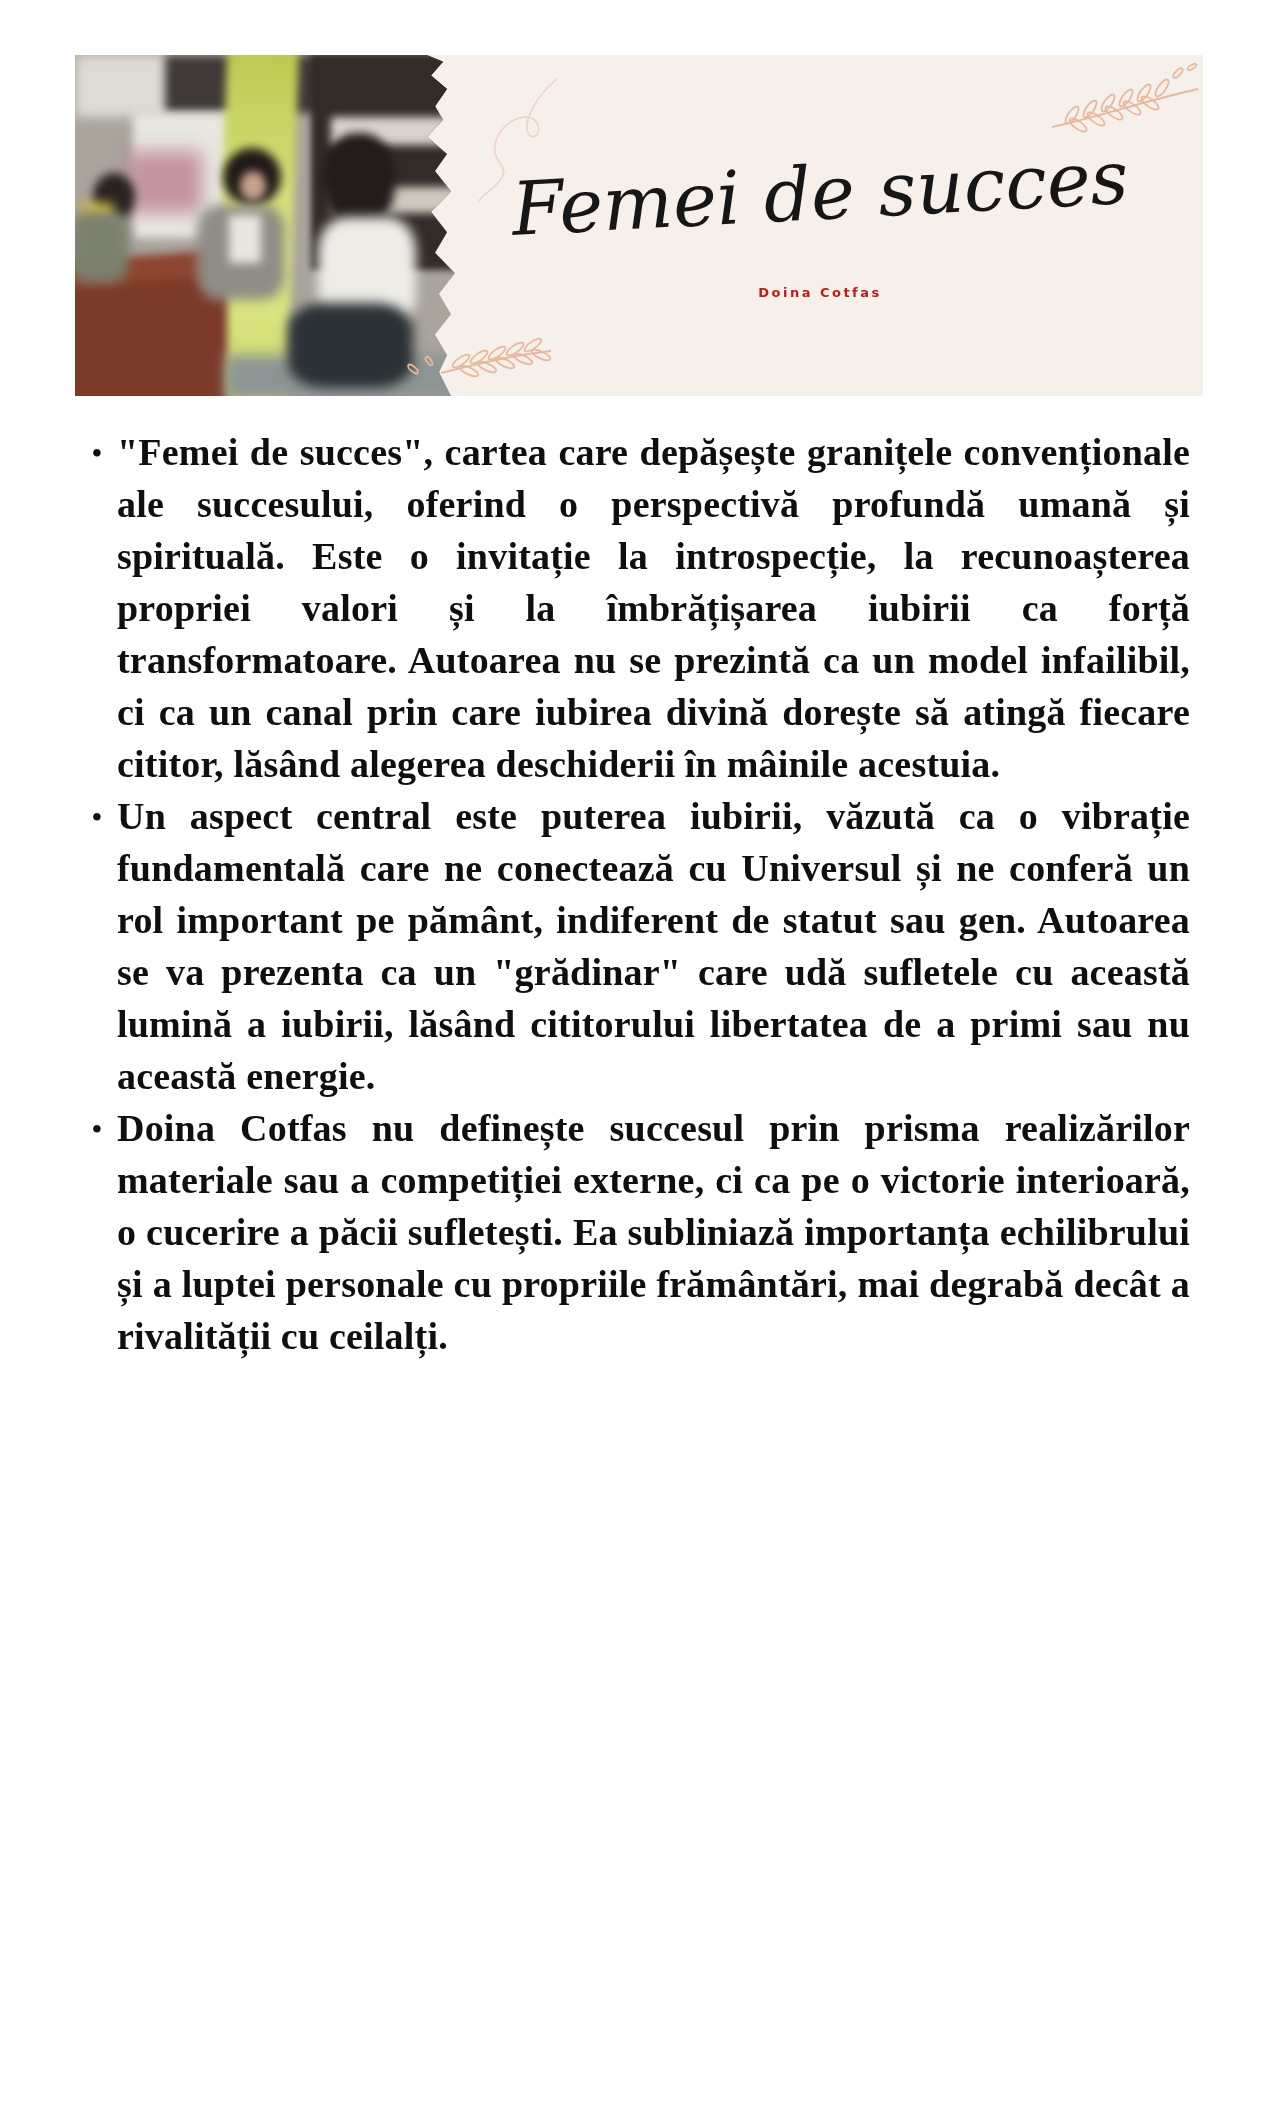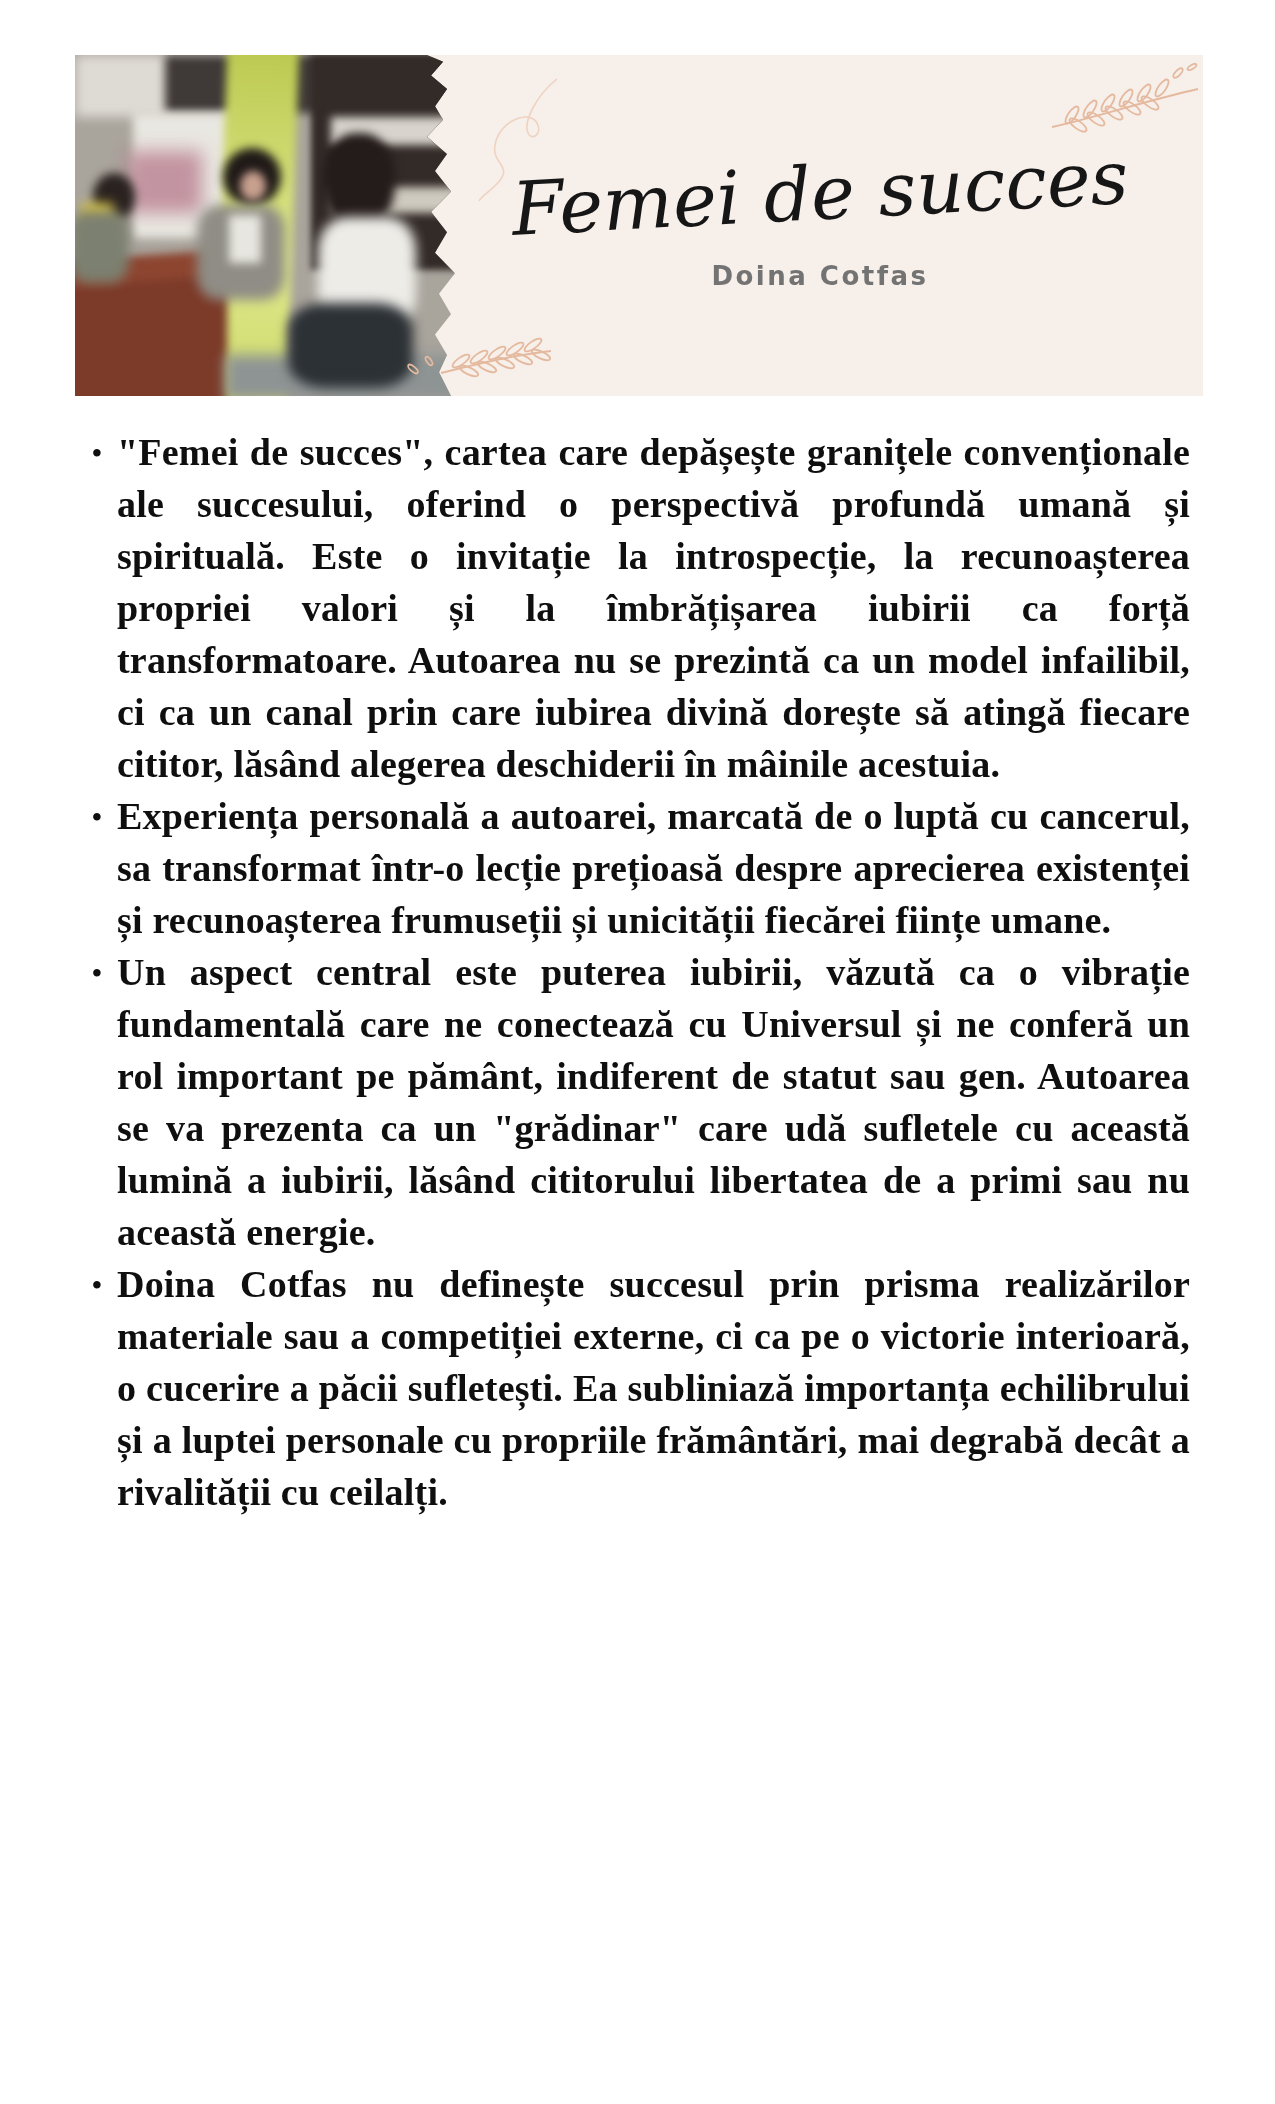--- a/index.html
+++ b/index.html
@@ -60,24 +60,24 @@
   
   .title-block{position:absolute;left:405px;top:78px;width:680px;text-align:center;}
   .title{
     font-family:"DejaVu Serif",serif;
     font-style:italic;font-weight:400;
     font-size:74px;line-height:120px;
     color:#161616;transform:rotate(-3deg);
     white-space:nowrap;
   }
   .subtitle{
-    margin-top:8px;
+    margin-top:32px;
     font-family:"DejaVu Sans","Liberation Sans",sans-serif;
-    font-weight:700;font-size:26px;letter-spacing:2.5px;
-    color:#737373;
+    font-weight:700;font-size:13px;letter-spacing:2.5px;
+    color:#b91c1c;
   }
 
   
   .bullets{
     position:absolute;left:90px;top:426px;width:1100px;
     margin:0;padding:0;list-style:none;
   }
   .bullets li{
     position:relative;
     padding-left:27px;margin:0;
@@ -161,18 +161,17 @@
     </svg>
 
     <div class="title-block">
       <div class="title">Femei de succes</div>
       <div class="subtitle">Doina Cotfas</div>
     </div>
   </div>
 
   <ul class="bullets">
       <li>"Femei de succes", cartea care depășește granițele convenționale ale succesului, oferind o perspectivă profundă umană și spirituală. Este o invitație la introspecție, la recunoașterea propriei valori și la îmbrățișarea iubirii ca forță transformatoare. Autoarea nu se prezintă ca un model infailibil, ci ca un canal prin care iubirea divină dorește să atingă fiecare cititor, lăsând alegerea deschiderii în mâinile acestuia.</li>
-      <li>Experiența personală a autoarei, marcată de o luptă cu cancerul, sa transformat într-o lecție prețioasă despre aprecierea existenței și recunoașterea frumuseții și unicității fiecărei ființe umane.</li>
       <li>Un aspect central  este puterea iubirii, văzută ca o vibrație fundamentală care ne conectează cu Universul și ne conferă un rol important pe pământ, indiferent de statut sau gen. Autoarea se va prezenta ca un "grădinar" care udă sufletele cu această lumină a iubirii, lăsând cititorului libertatea de a primi sau nu această energie.</li>
       <li>Doina Cotfas nu definește succesul prin prisma realizărilor materiale sau a competiției externe, ci ca pe o victorie interioară, o cucerire a păcii sufletești. Ea subliniază importanța echilibrului și a luptei personale cu propriile frământări, mai degrabă decât a rivalității cu ceilalți.</li>
     </ul>
 
 </div>
 
 </body></html>

